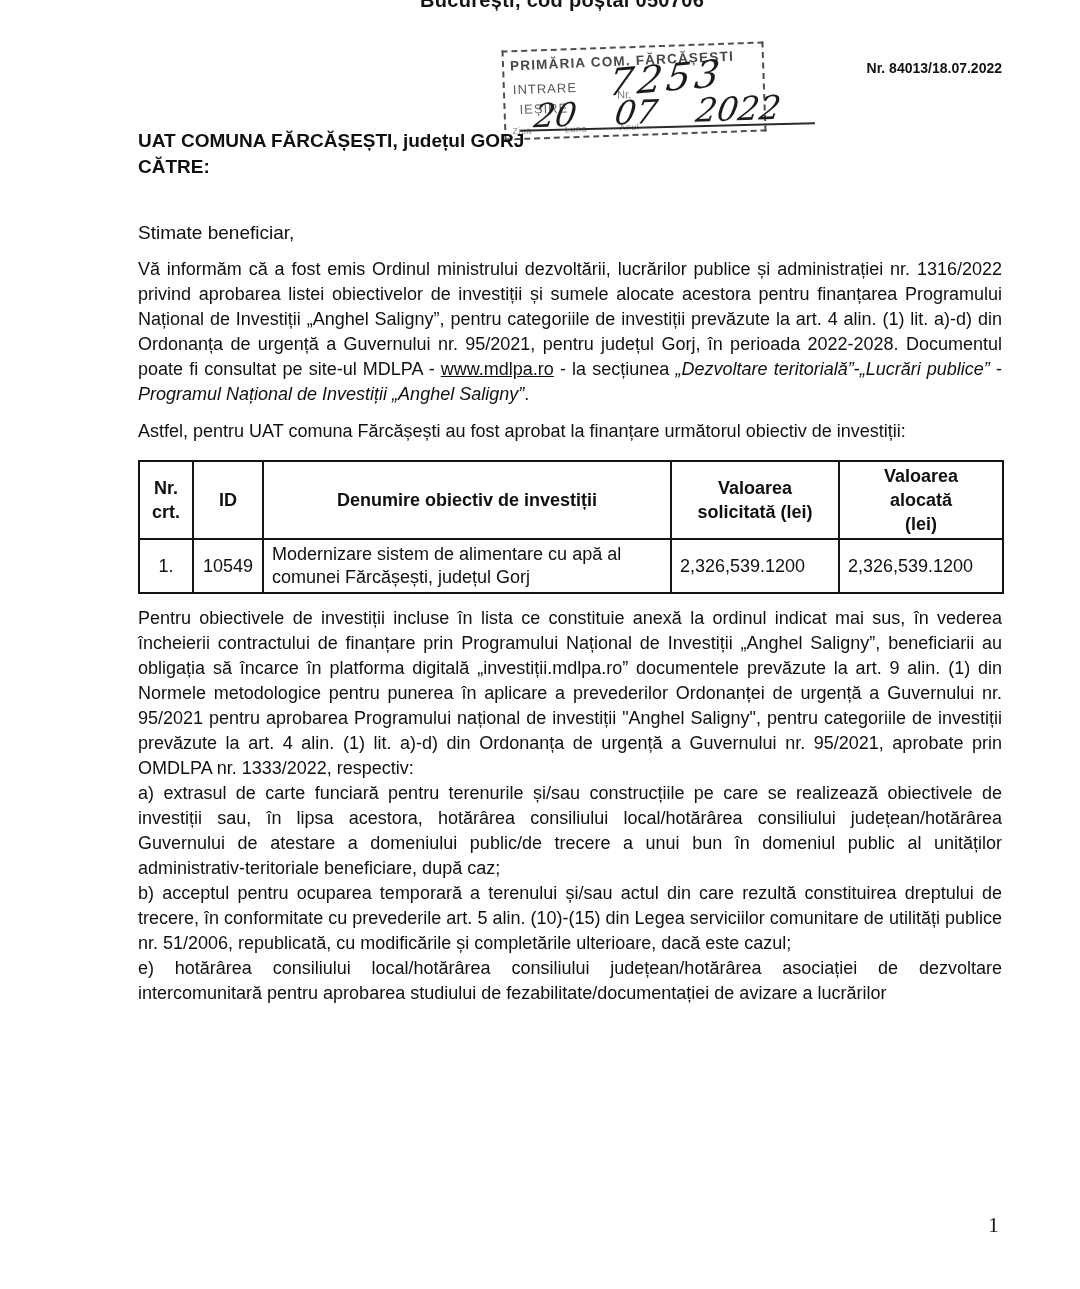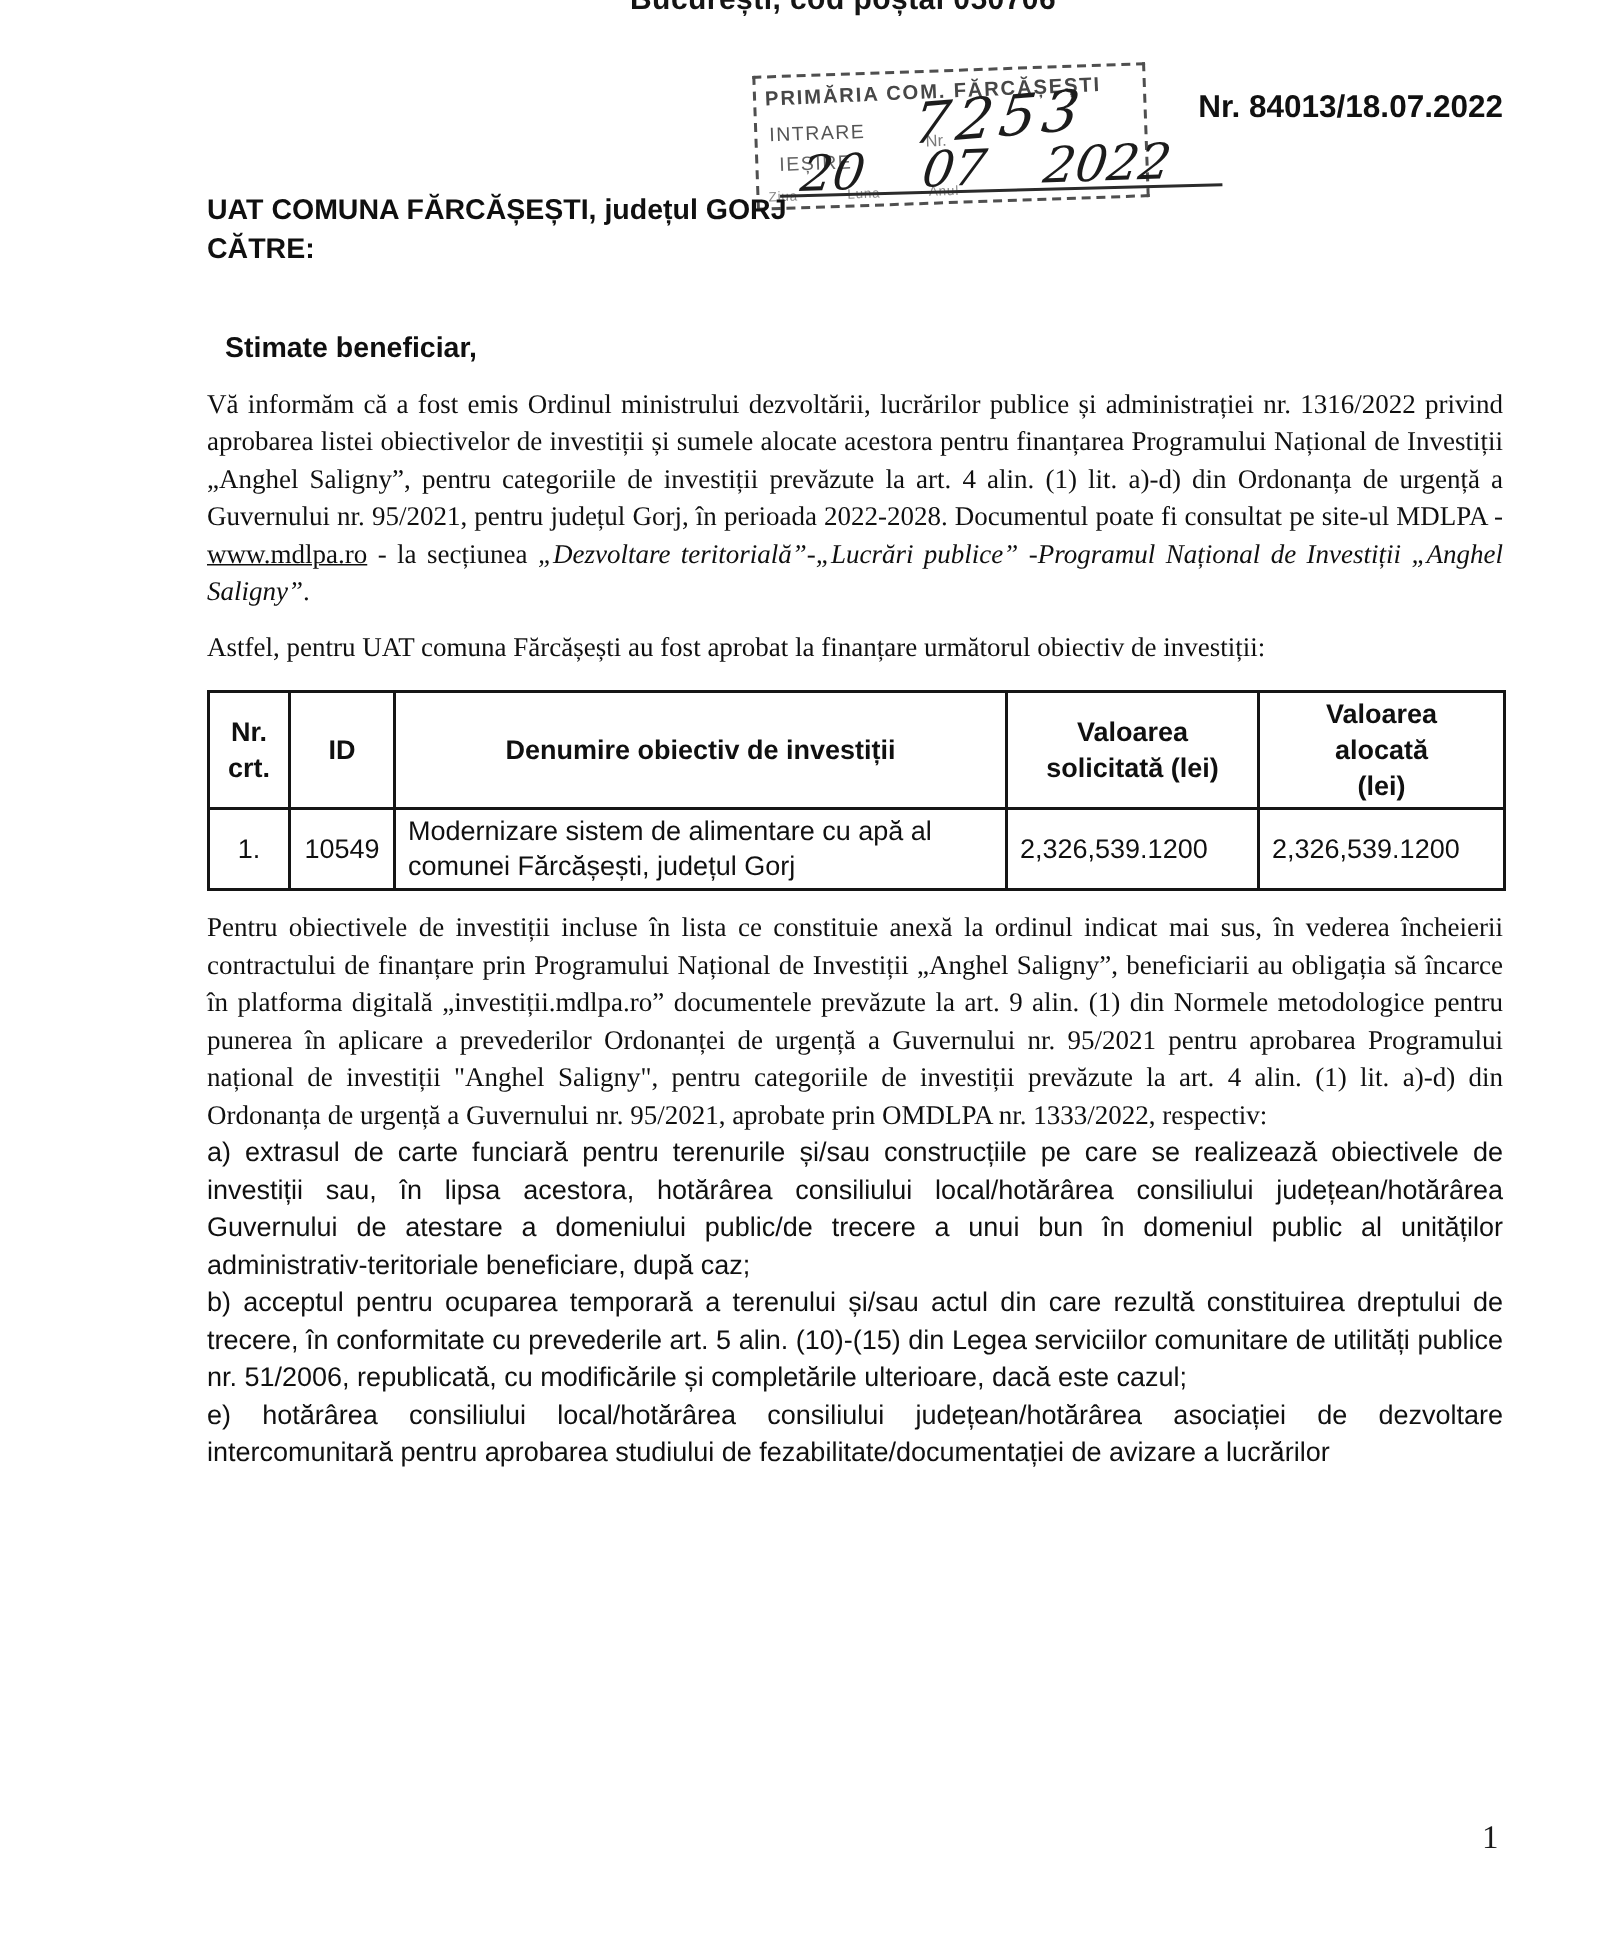--- a/index.html
+++ b/index.html
@@ -16,21 +16,21 @@
     position: absolute;
     left: 420px; top: -11px;
     font-size: 20px; font-weight: bold;
     color: #151515;
     letter-spacing: 0.3px;
     white-space: nowrap;
   }
   .ref-number {
     position: absolute;
     right: 78px; top: 60px;
-    font-size: 21px; font-weight: bold;
+    font-size: 14px; font-weight: bold;
     color: #111;
     white-space: nowrap;
   }
 
   
   .stamp {
     position: absolute;
     left: 503px; top: 46px;
     width: 262px; height: 90px;
     border: 2px dashed #4f4f4f;
@@ -71,22 +71,22 @@
   
   .content {
     position: absolute;
     left: 138px; top: 128px;
     width: 864px;
     font-size: 18px;
     line-height: 25px;
     color: #101010;
   }
   .recipient-line { font-weight: bold; font-size: 19px; line-height: 26px; }
-  .salutation { font-weight: bold; font-size: 19px; margin-top: 40px; margin-left: 12px; }
-  p.doc-par { text-align: justify; margin-top: 12px; font-family: Liberation Serif, serif; }
+  .salutation { font-weight: normal; font-size: 19px; margin-top: 40px; }
+  p.doc-par { text-align: justify; margin-top: 12px; }
   p.doc-par.gap { }
   .seg-underline { text-decoration: underline; }
   .seg-italic { font-style: italic; }
 
   
   table.inv-table {
     border-collapse: collapse;
     margin-top: 16px;
     width: 864px;
     table-layout: fixed;

